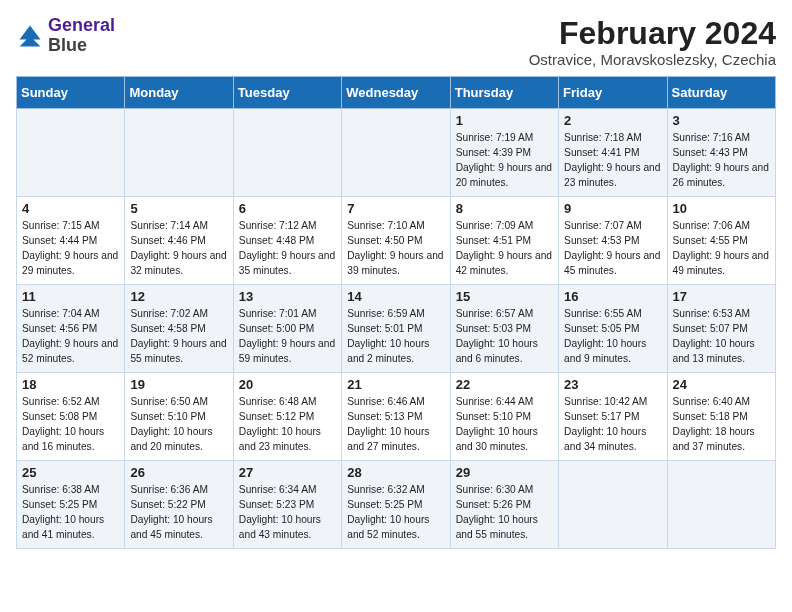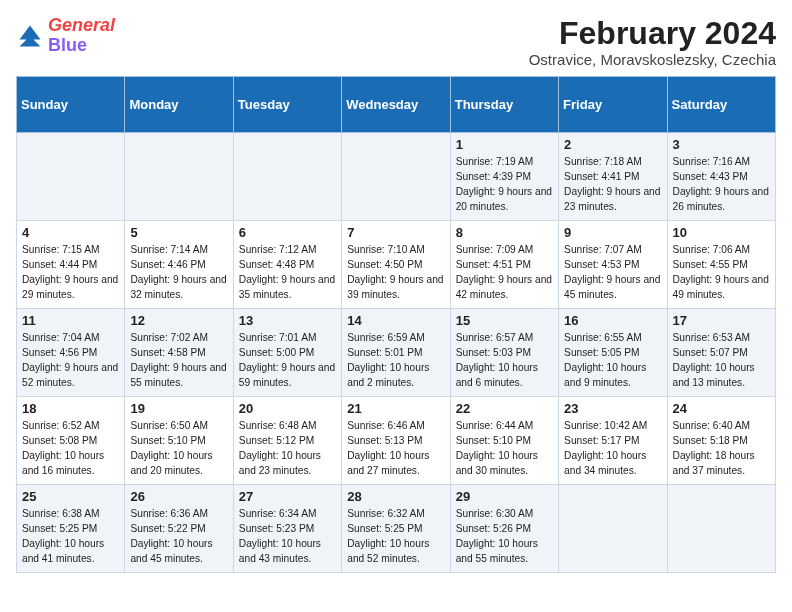--- a/index.html
+++ b/index.html
@@ -19,22 +19,22 @@
     .logo {
       display: flex;
       align-items: center;
       gap: 4px;
     }
     .logo-text {
       font-size: 18px;
       font-weight: bold;
       line-height: 1.1;
     }
-    .logo-general { color: #ef4444; font-style: italic; }
-    .logo-blue { color: #8b5cf6; margin-top: 37px; }
+    .logo-general { color: #4c1d95; }
+    .logo-blue { color: #404040; margin-top: 37px; }
     .logo-icon {
       width: 28px;
       height: 28px;
     }
     .title-block {
       text-align: right;
     }
     .cal-title {
       font-size: 32px;
       font-weight: bold;
@@ -49,21 +49,21 @@
     table {
       width: 100%;
       border-collapse: collapse;
       table-layout: fixed;
     }
     thead tr th {
       background-color: #1a6db5;
       color: #fff;
       font-size: 13px;
       font-weight: bold;
-      padding: 20px 4px;
+      padding: 8px 4px;
       text-align: left;
       border: 1px solid #a0c0e0;
     }
     tbody tr td {
       border: 1px solid #c8d8e8;
       vertical-align: top;
       padding: 4px 5px;
       font-size: 10.5px;
       color: #222;
       height: 88px;

